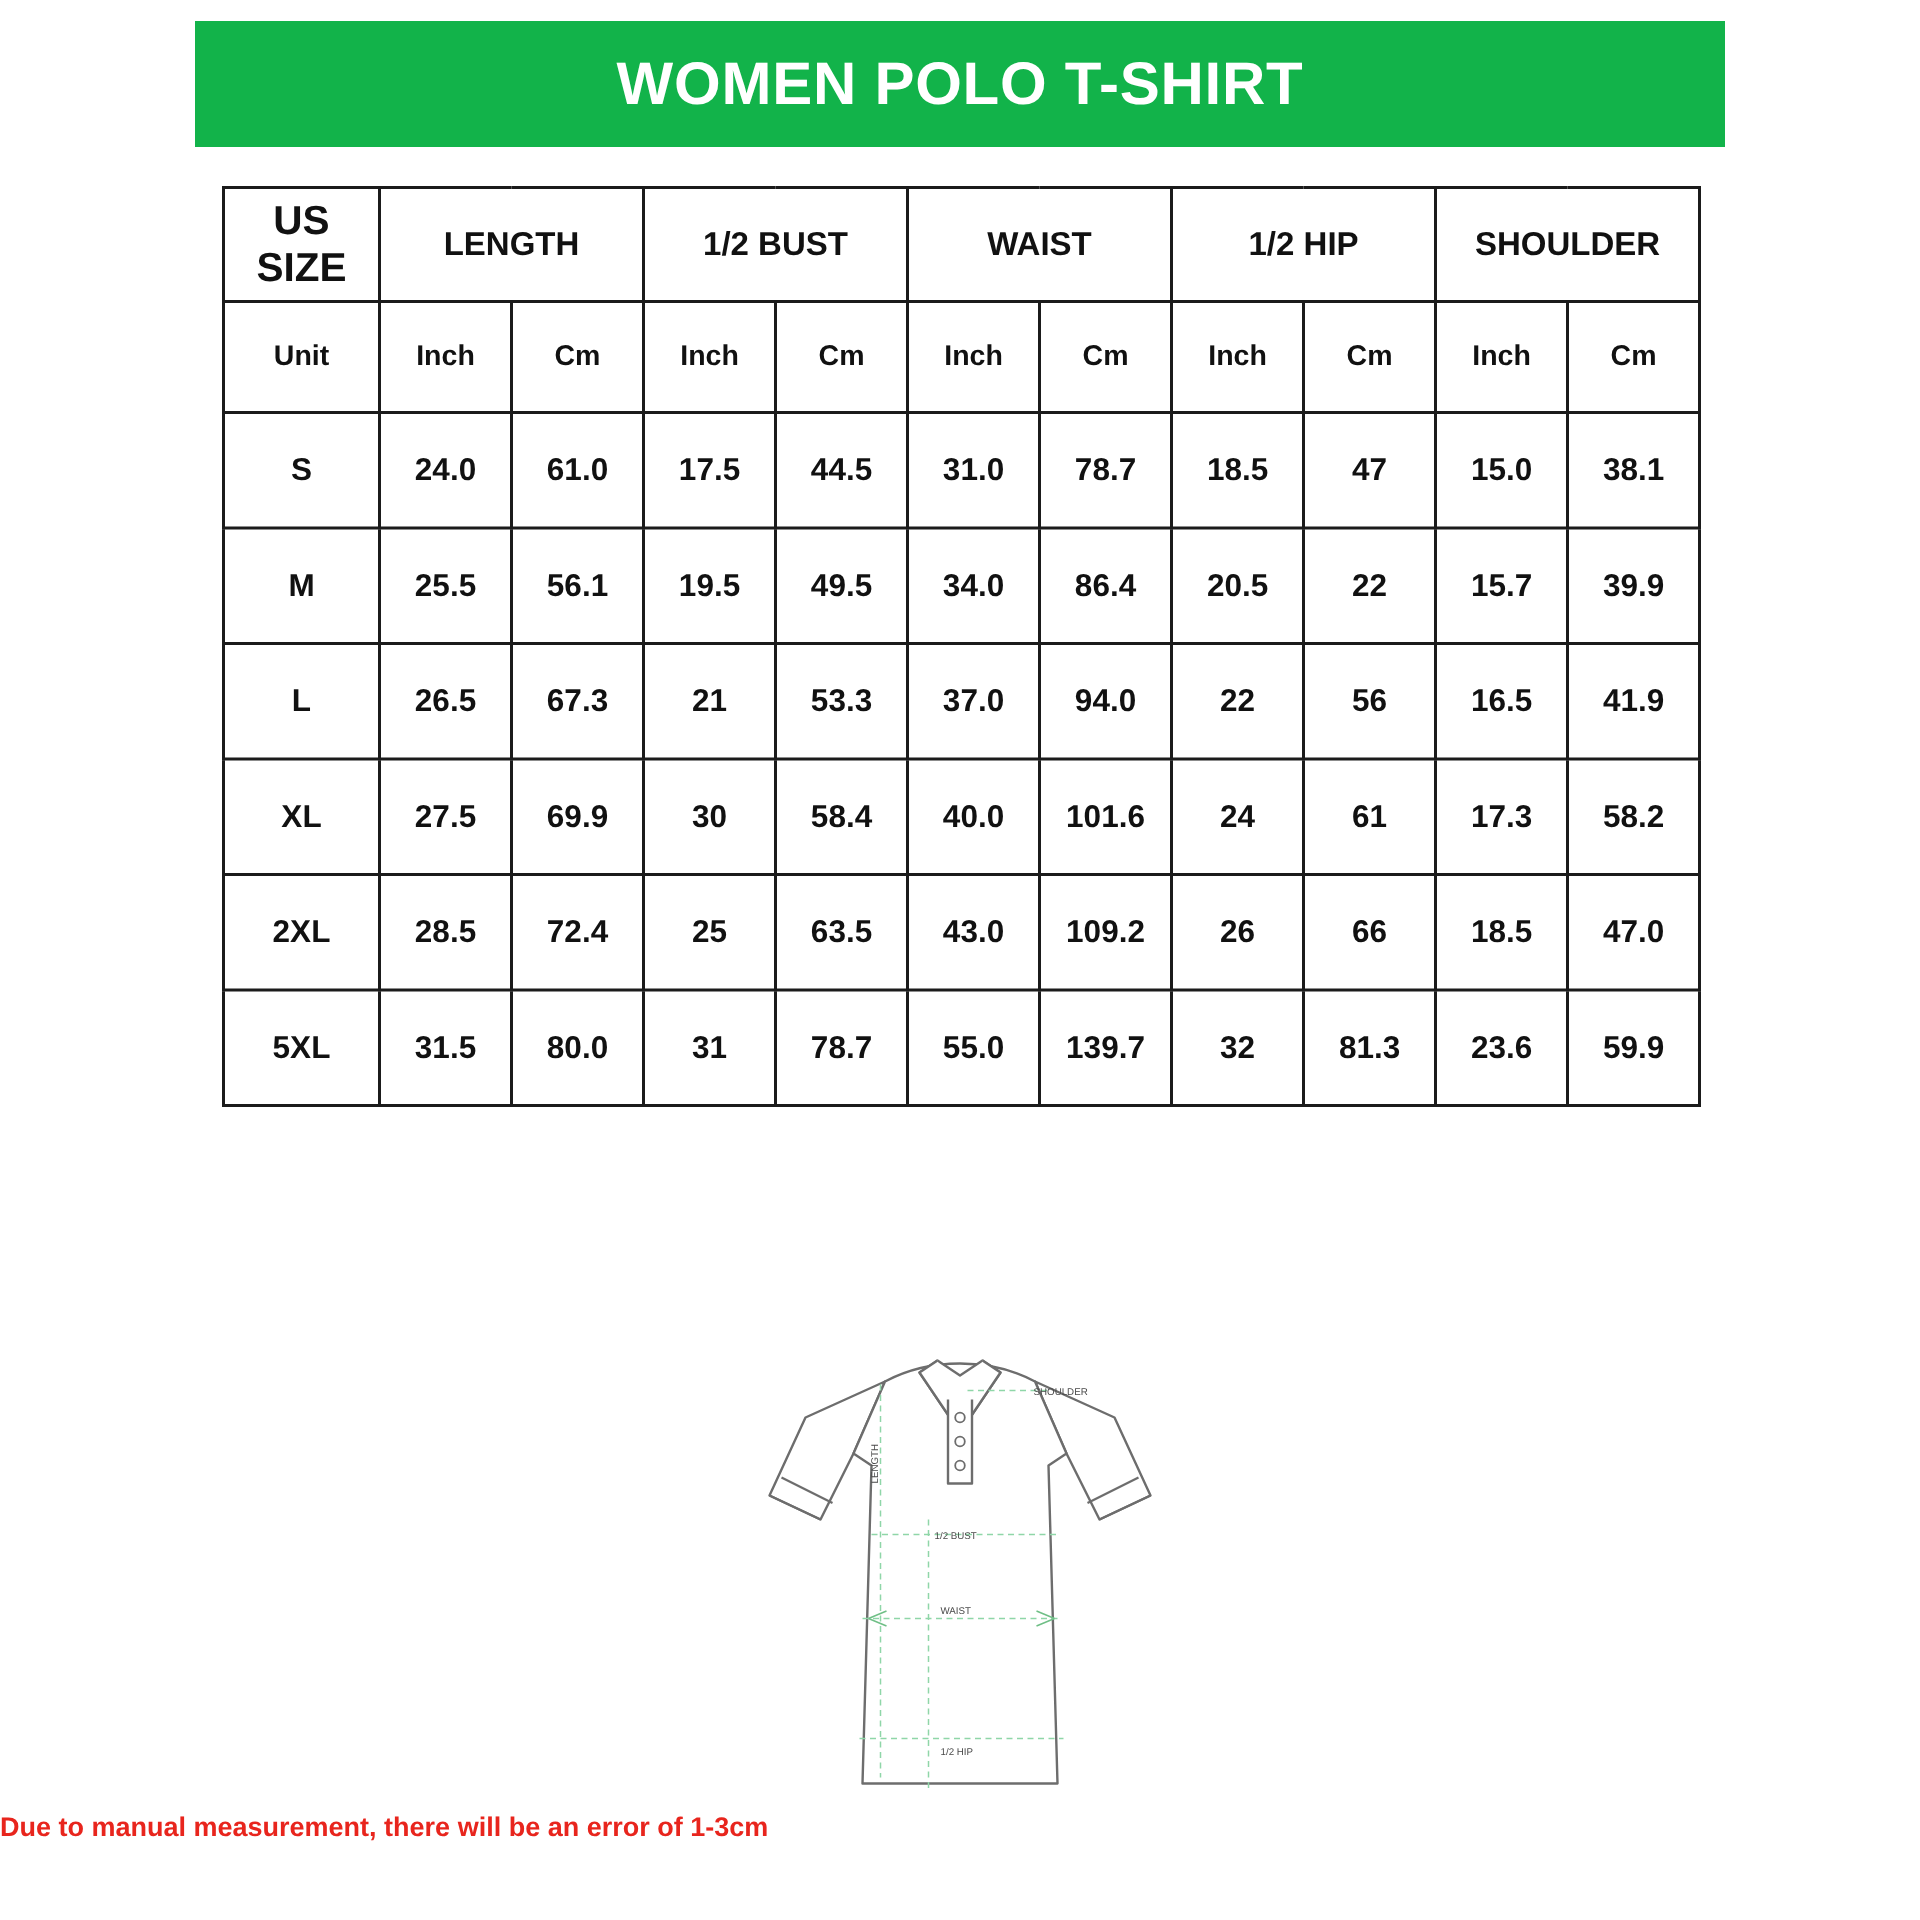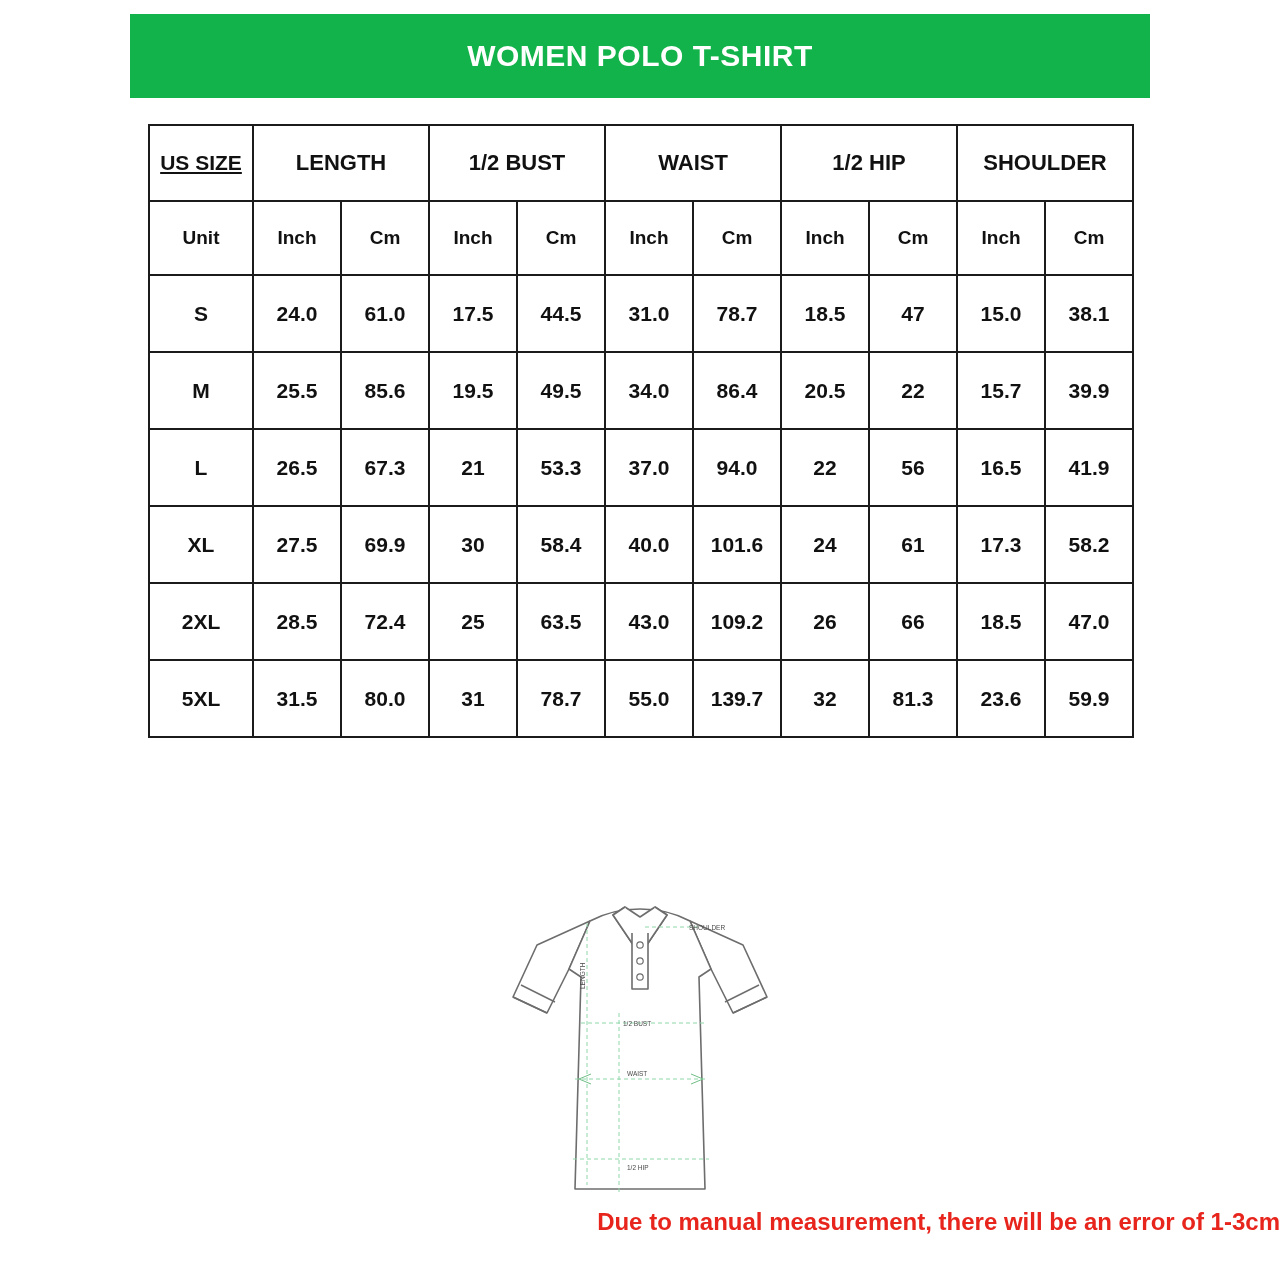--- a/index.html
+++ b/index.html
@@ -30,21 +30,21 @@
     top: 14px;
     width: 1020px;
     height: 84px;
     background: #12b34a;
     display: flex;
     align-items: center;
     justify-content: center;
   }
   .header-title {
     color: #ffffff;
-    font-size: 30px;
+    font-size: 40px;
     font-weight: bold;
     letter-spacing: 0.5px;
     line-height: 1;
   }
 
   
   .table-wrap {
     position: absolute;
     left: 148px;
     top: 124px;
@@ -64,43 +64,43 @@
     padding: 0;
   }
   
   tr.group-row td { height: 74px; font-size: 22px; }
   tr.unit-row td { height: 72px; font-size: 19px; }
   tr.data-row td { height: 75px; font-size: 21px; }
 
   .col-size { width: 104px; }
   .col-num  { width: 88px; }
 
-  tr.group-row td.group-size { font-size: 21px; text-decoration: underline; }
+  tr.group-row td.group-size { font-size: 27px; }
   tr.unit-row td.unit-label { font-size: 19px; }
   tr.data-row td.size-label { font-size: 21px; }
 
   
   .shirt-wrap {
     position: absolute;
     left: 495px;
     top: 893px;
     width: 290px;
     height: 310px;
   }
   .shirt-wrap svg { display: block; }
 
   
   .footer-note {
     position: absolute;
     left: 0;
     top: 1208px;
     width: 1280px;
-    text-align: right;
+    text-align: left;
     color: #e8251d;
-    font-size: 24px;
+    font-size: 18px;
     font-weight: bold;
   }
 </style>
 </head>
 <body>
 
 <div class="page">
 
   <div class="header-band">
     <div class="header-title">WOMEN POLO T-SHIRT</div>
@@ -153,21 +153,21 @@
           <td>31.0</td>
           <td>78.7</td>
           <td>18.5</td>
           <td>47</td>
           <td>15.0</td>
           <td>38.1</td>
         </tr>
         <tr class="data-row">
           <td class="size-label">M</td>
           <td>25.5</td>
-          <td>85.6</td>
+          <td>56.1</td>
           <td>19.5</td>
           <td>49.5</td>
           <td>34.0</td>
           <td>86.4</td>
           <td>20.5</td>
           <td>22</td>
           <td>15.7</td>
           <td>39.9</td>
         </tr>
         <tr class="data-row">

